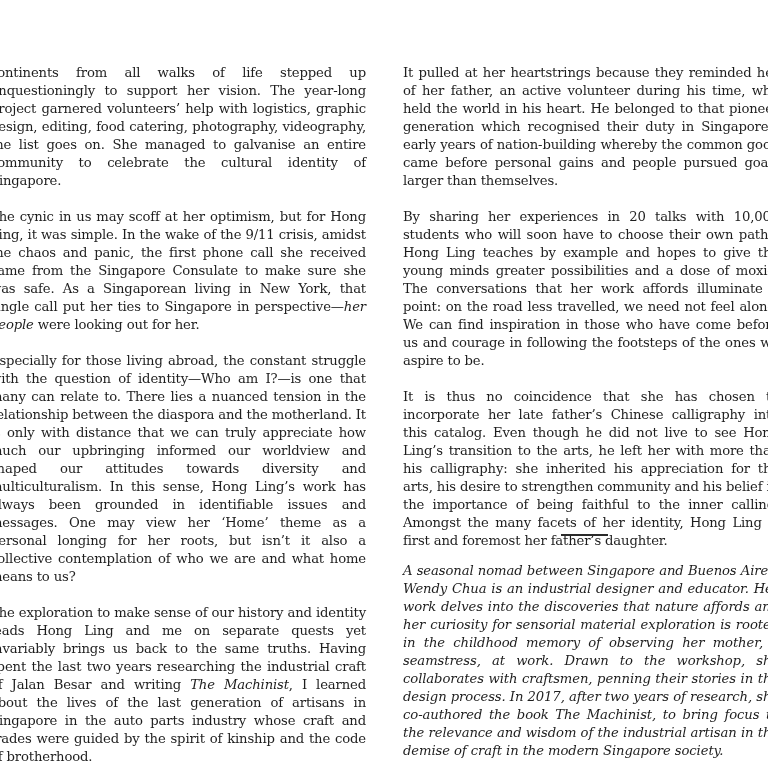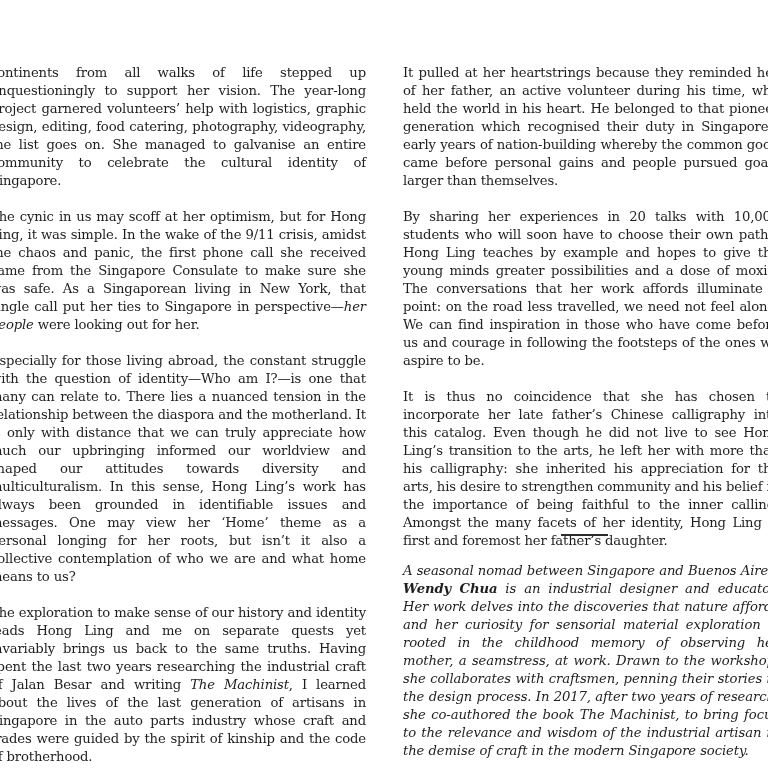--- a/index.html
+++ b/index.html
@@ -57,21 +57,21 @@
       top: 562px;
       width: 376px;
       font-size: 13.2px;
       line-height: 18px;
       text-align: justify;
       font-style: italic;
       letter-spacing: -0.1px;
     }
     .bio p { margin: 0; }
     .bio .author {
-      font-weight: bold;
+      font-weight: normal;
       font-style: italic;
     }
     em { font-style: italic; }
   </style>
 </head>
 <body>
 
 <div class="page">
 
   <div class="col col-left">

